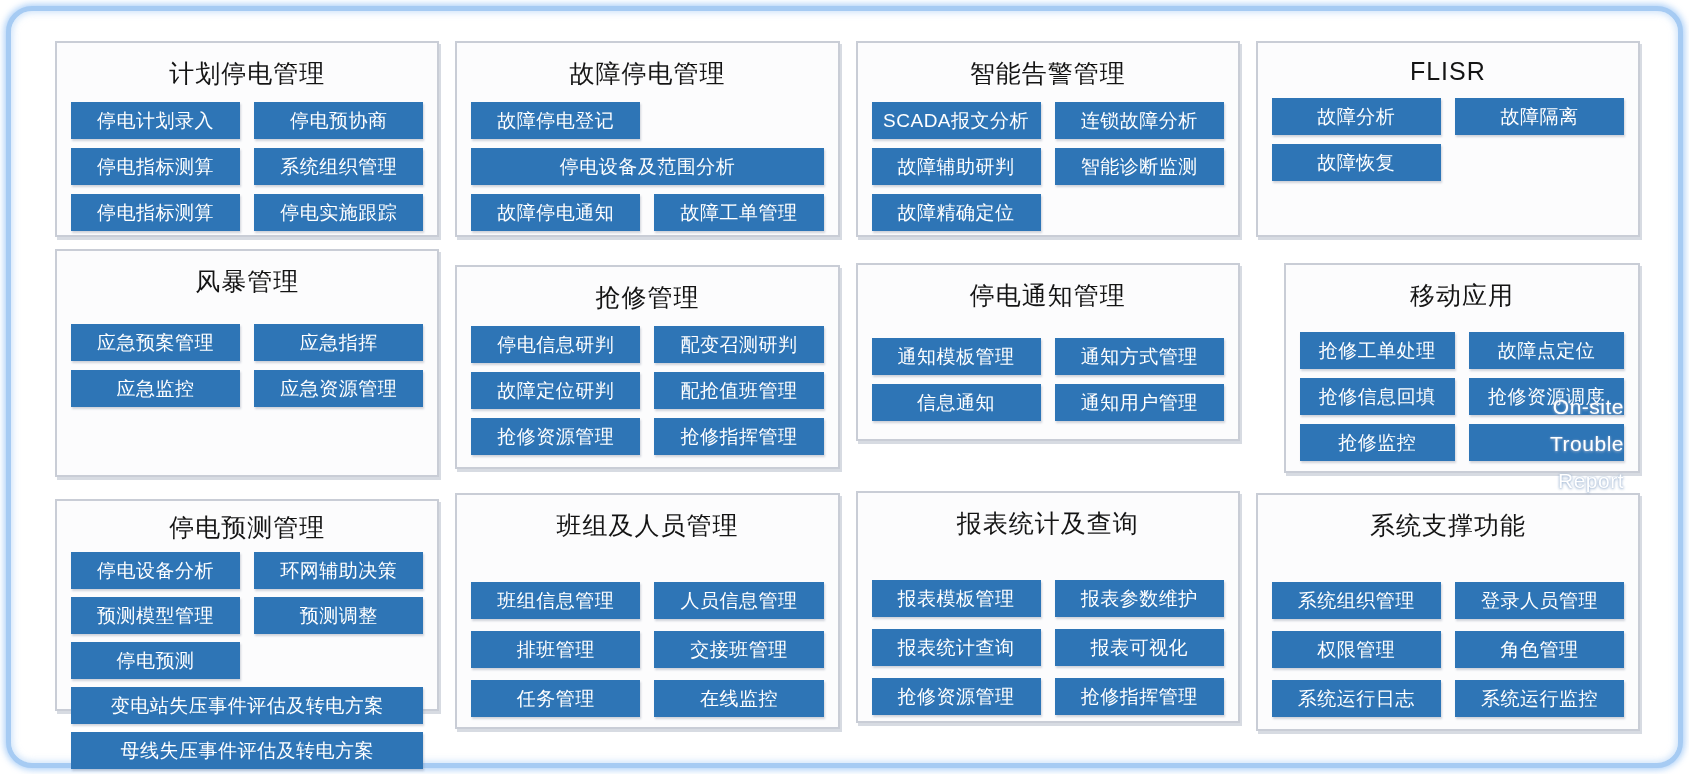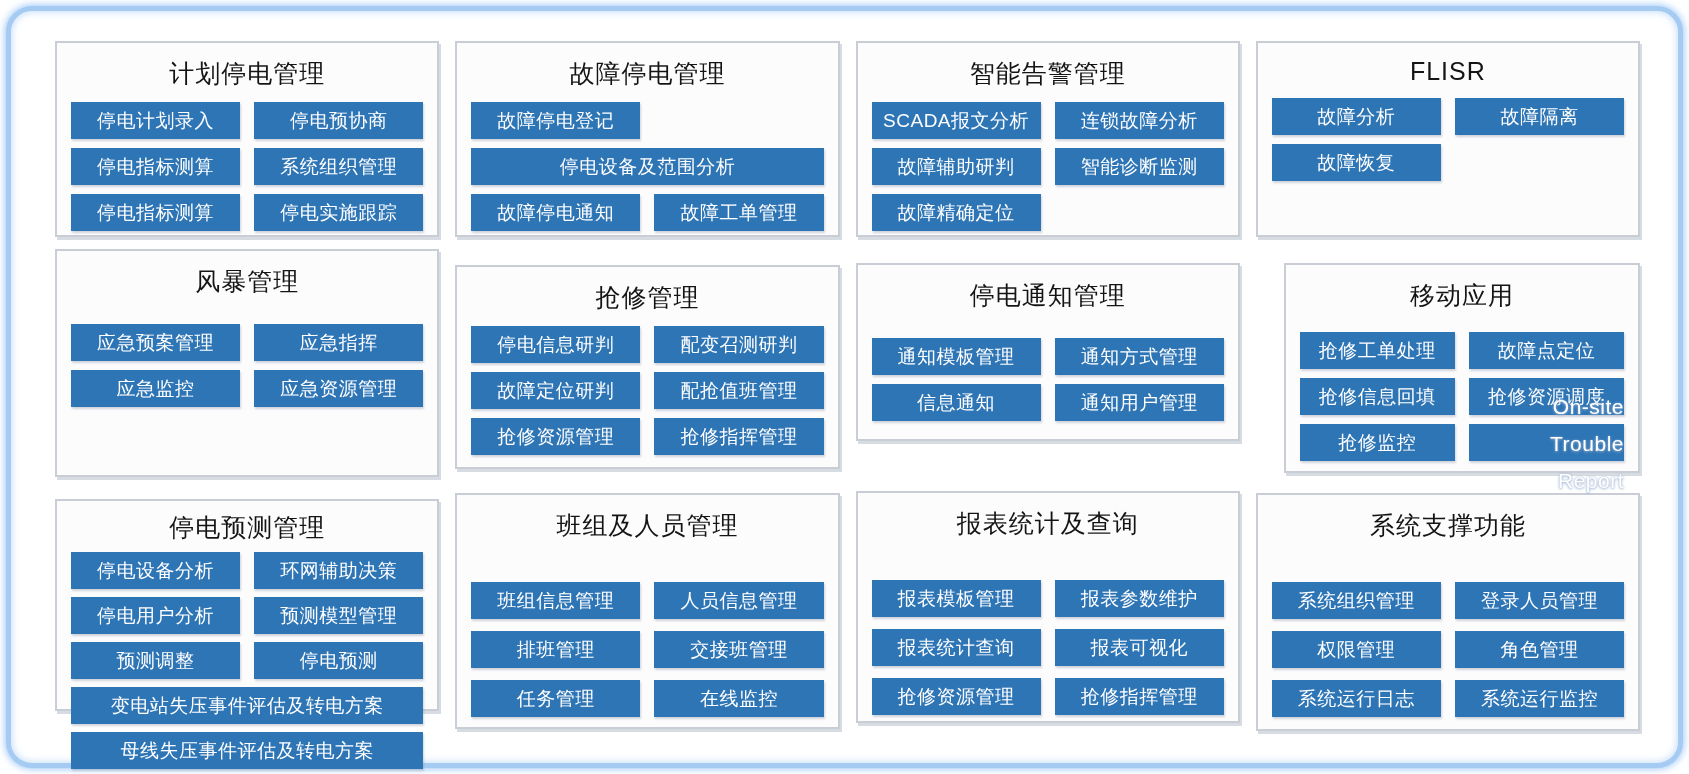--- a/index.html
+++ b/index.html
@@ -134,21 +134,20 @@
               <div class="btn">应急指挥</div>
               <div class="btn">应急监控</div>
               <div class="btn">应急资源管理</div>
             </div>
           </div>
           <div class="panel p3">
             <div class="panel-title">停电预测管理</div>
             <div class="btn-grid">
               <div class="btn">停电设备分析</div>
               <div class="btn">环网辅助决策</div>
-              <div class="btn">停电用户分析</div>
               <div class="btn">预测模型管理</div>
               <div class="btn">预测调整</div>
               <div class="btn">停电预测</div>
               <div class="btn span2">变电站失压事件评估及转电方案</div>
               <div class="btn span2">母线失压事件评估及转电方案</div>
             </div>
           </div>
         </div>
         <div class="col c2">
           <div class="panel p1">

